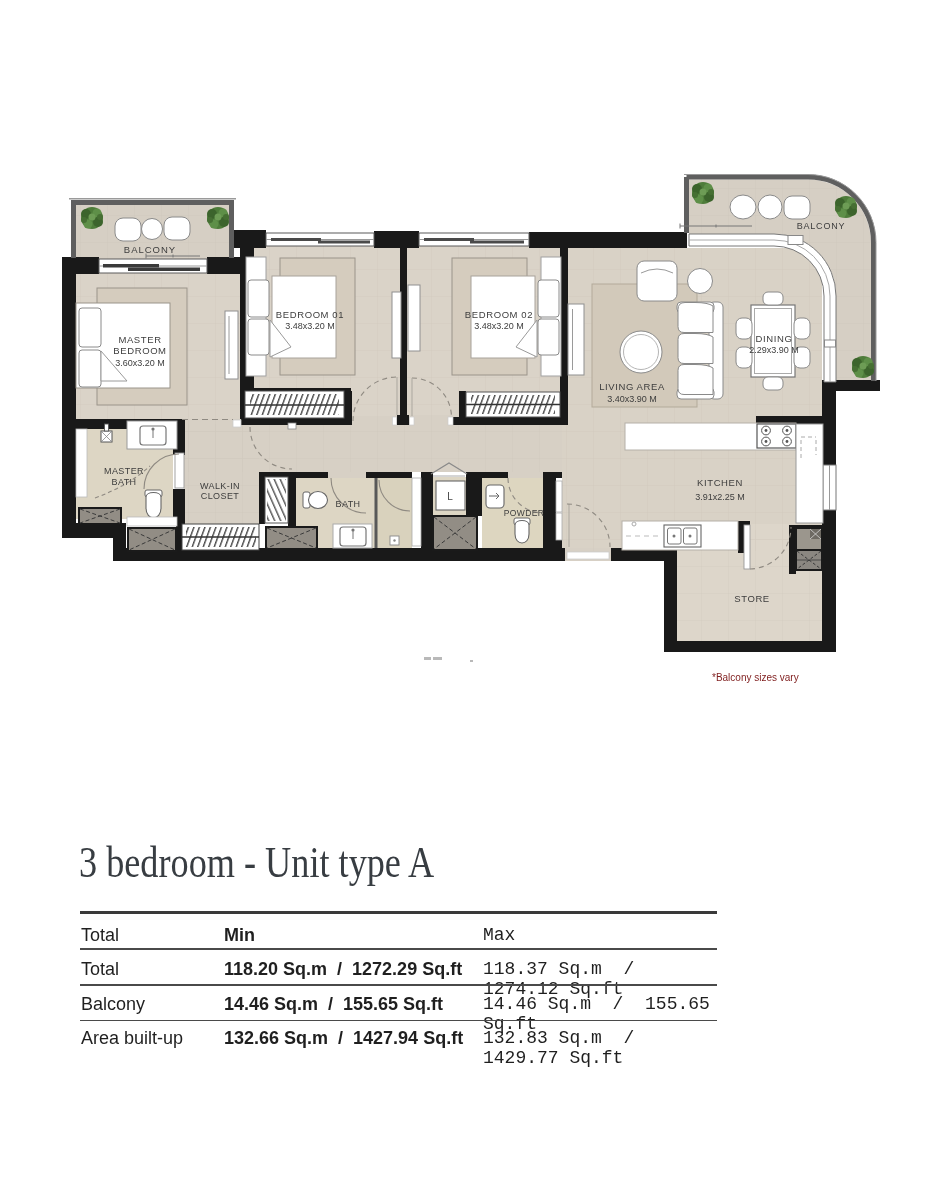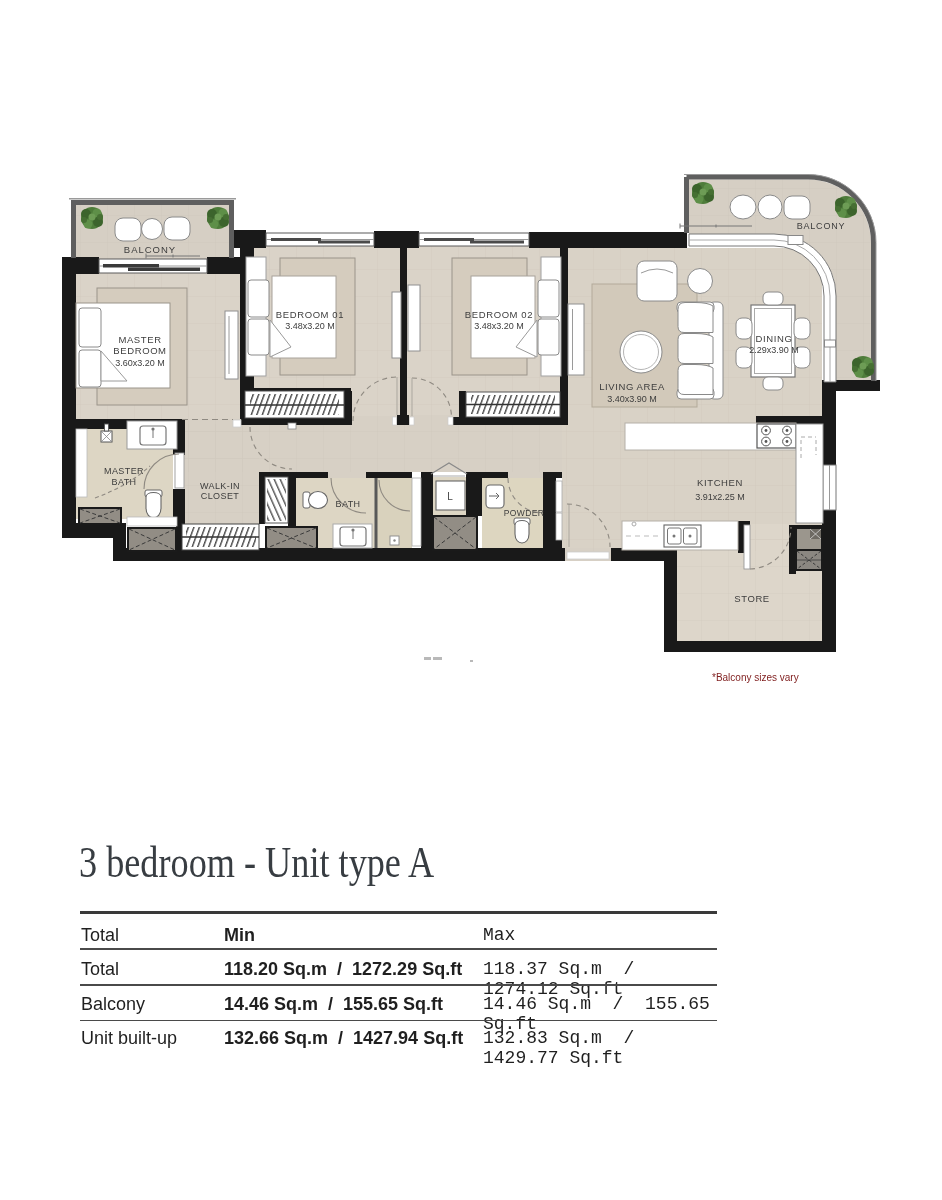--- a/index.html
+++ b/index.html
@@ -618,17 +618,17 @@
 
   <div class="trow" style="top:88.5px;">
       <span class="c1">Balcony</span>
       <span class="c2">14.46 Sq.m&nbsp; /&nbsp; 155.65 Sq.ft</span>
       <span class="c3">14.46 Sq.m&nbsp; /&nbsp; 155.65 Sq.ft</span>
     </div>
 
   <div class="rule" style="top:114.5px;height:1.5px;background:#4a4a4a;"></div>
 
   <div class="trow" style="top:122.5px;">
-      <span class="c1">Unit built-up</span>
+      <span class="c1">Area built-up</span>
       <span class="c2">132.66 Sq.m&nbsp; /&nbsp; 1427.94 Sq.ft</span>
       <span class="c3">132.83 Sq.m&nbsp; /&nbsp; 1429.77 Sq.ft</span>
     </div>
 </div>
 
 </body></html>

